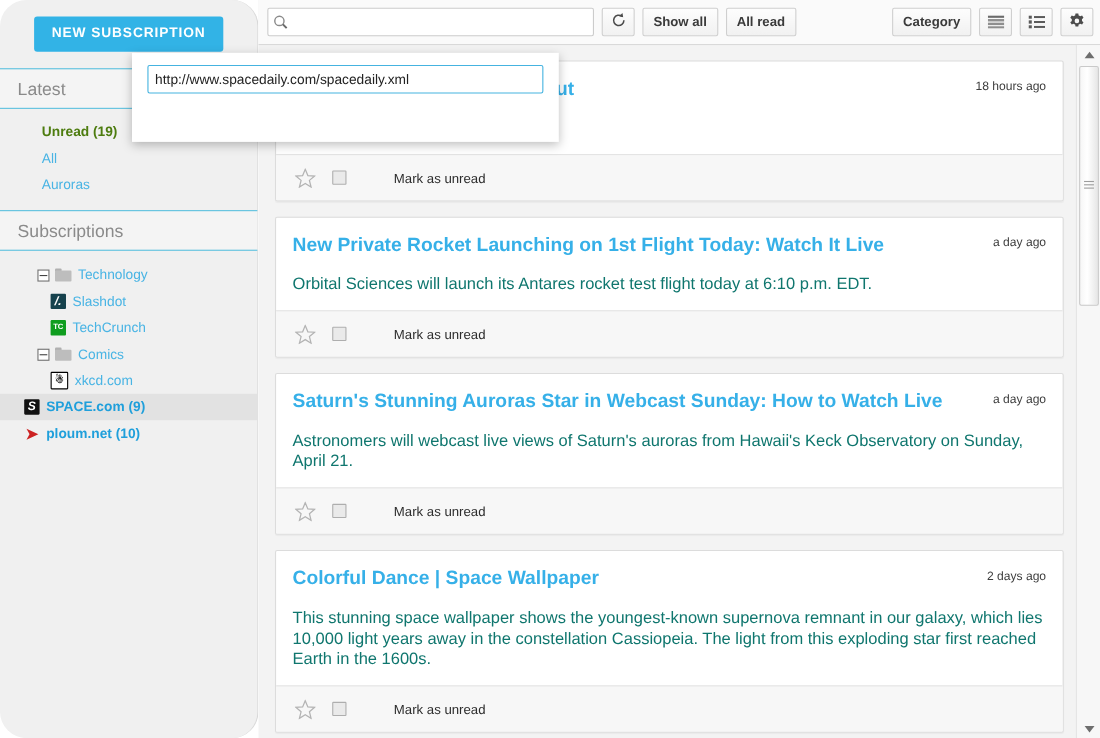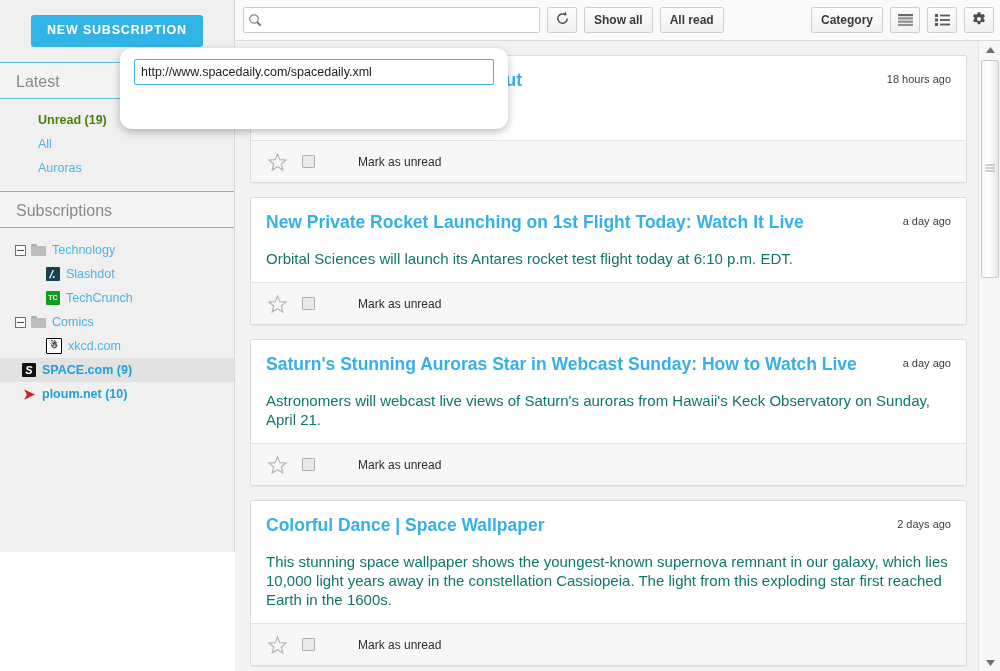--- a/index.html
+++ b/index.html
@@ -18,24 +18,25 @@
     width: 1000px;
     height: 671px;
     overflow: hidden;
   }
 
   
   #sidebar {
     position: absolute;
     left: 0; top: 0;
     width: 235px;
-    height: 552px;
+    height: 671px;
     background: #f0f0f0;
     border-right: 1px solid #d8d8d8;
     box-sizing: border-box;
+    border-radius: 24px;
   }
 
   .new-sub-wrap {
     height: 62px;
     display: flex;
     align-items: center;
     justify-content: center;
   }
   .new-sub-btn {
     background: #32b3e6;
@@ -82,21 +83,21 @@
   .tree {
     padding: 10px 0 0 0;
   }
   .tree-row {
     display: flex;
     align-items: center;
     height: 24px;
     font-size: 12.5px;
     color: #49b4e4;
     cursor: pointer;
-    padding-left: 15px;
+    padding-left: 34px;
     box-sizing: border-box;
   }
   .tree-row.feed { padding-left: 46px; }
   .tree-row.feed-root { padding-left: 22px; }
   .tree-row.selected {
     background: #e2e2e2;
     font-weight: bold;
     color: #1f9fdb;
   }
   .tree-row.bold { font-weight: bold; color: #1f9fdb; }
@@ -354,21 +355,21 @@
     margin-bottom: 2px;
   }
 
   
   #popup {
     position: absolute;
     left: 120px; top: 48px;
     width: 388px;
     height: 81px;
     background: #ffffff;
-    border-radius: 12px;
+    border-radius: 0;
     box-shadow: 0 3px 9px rgba(0,0,0,0.26);
     z-index: 50;
   }
   #popup .url-row {
     padding: 11px 14px 0 14px;
   }
   #popup input.url {
     width: 100%;
     height: 26px;
     box-sizing: border-box;

